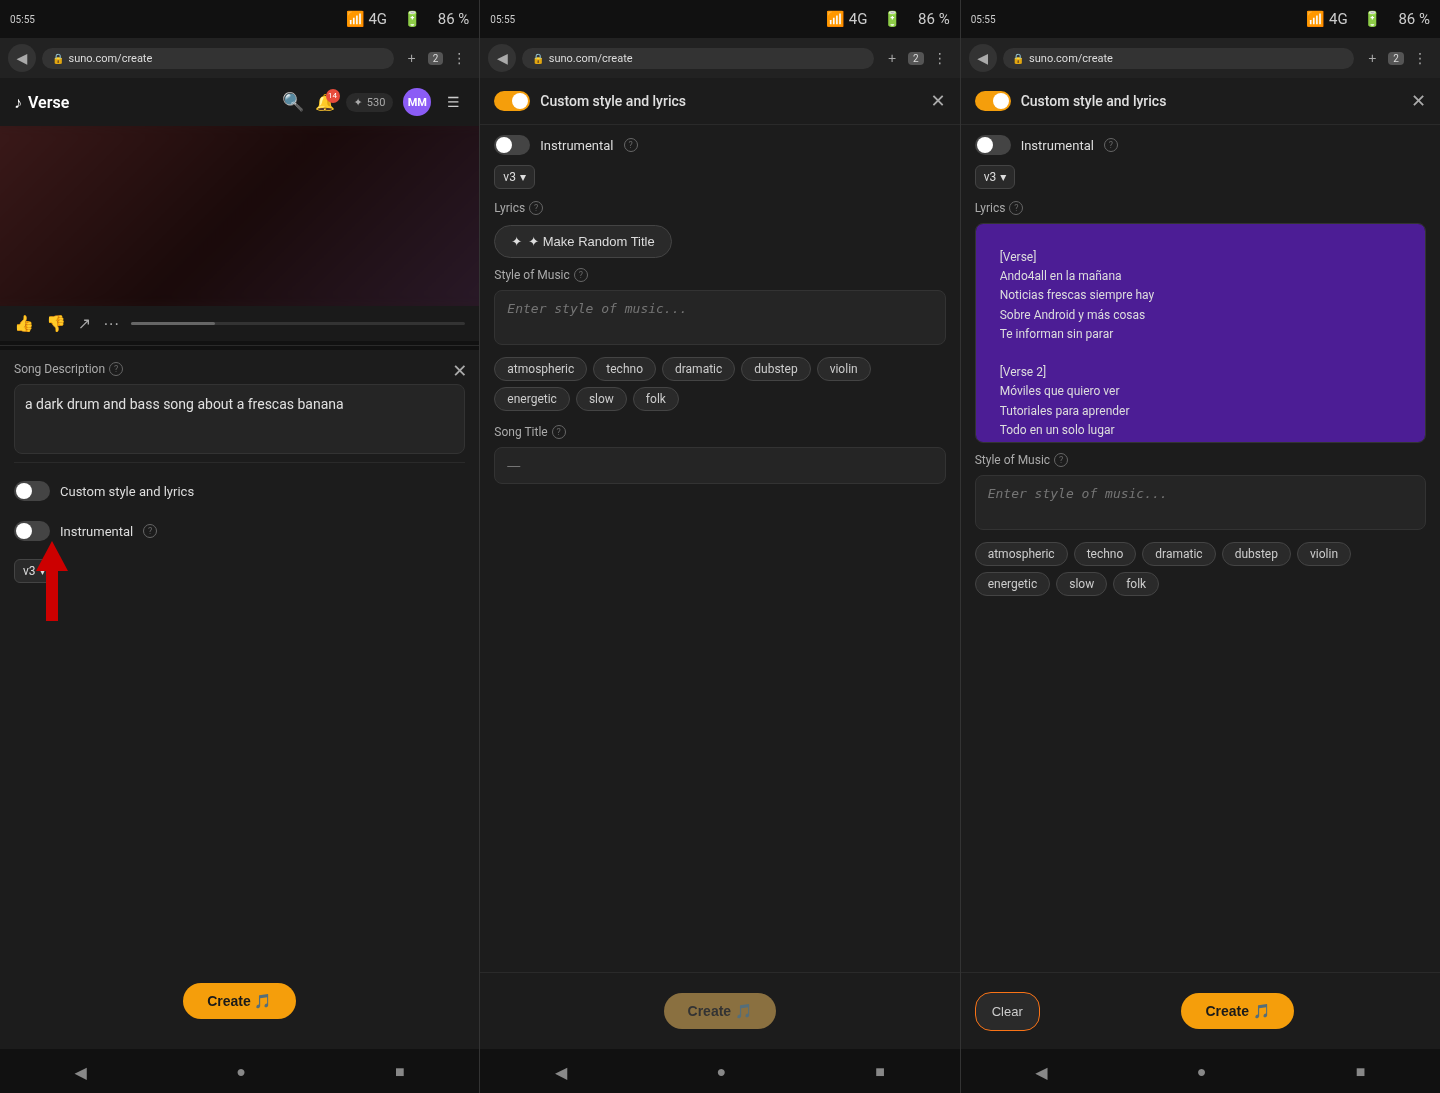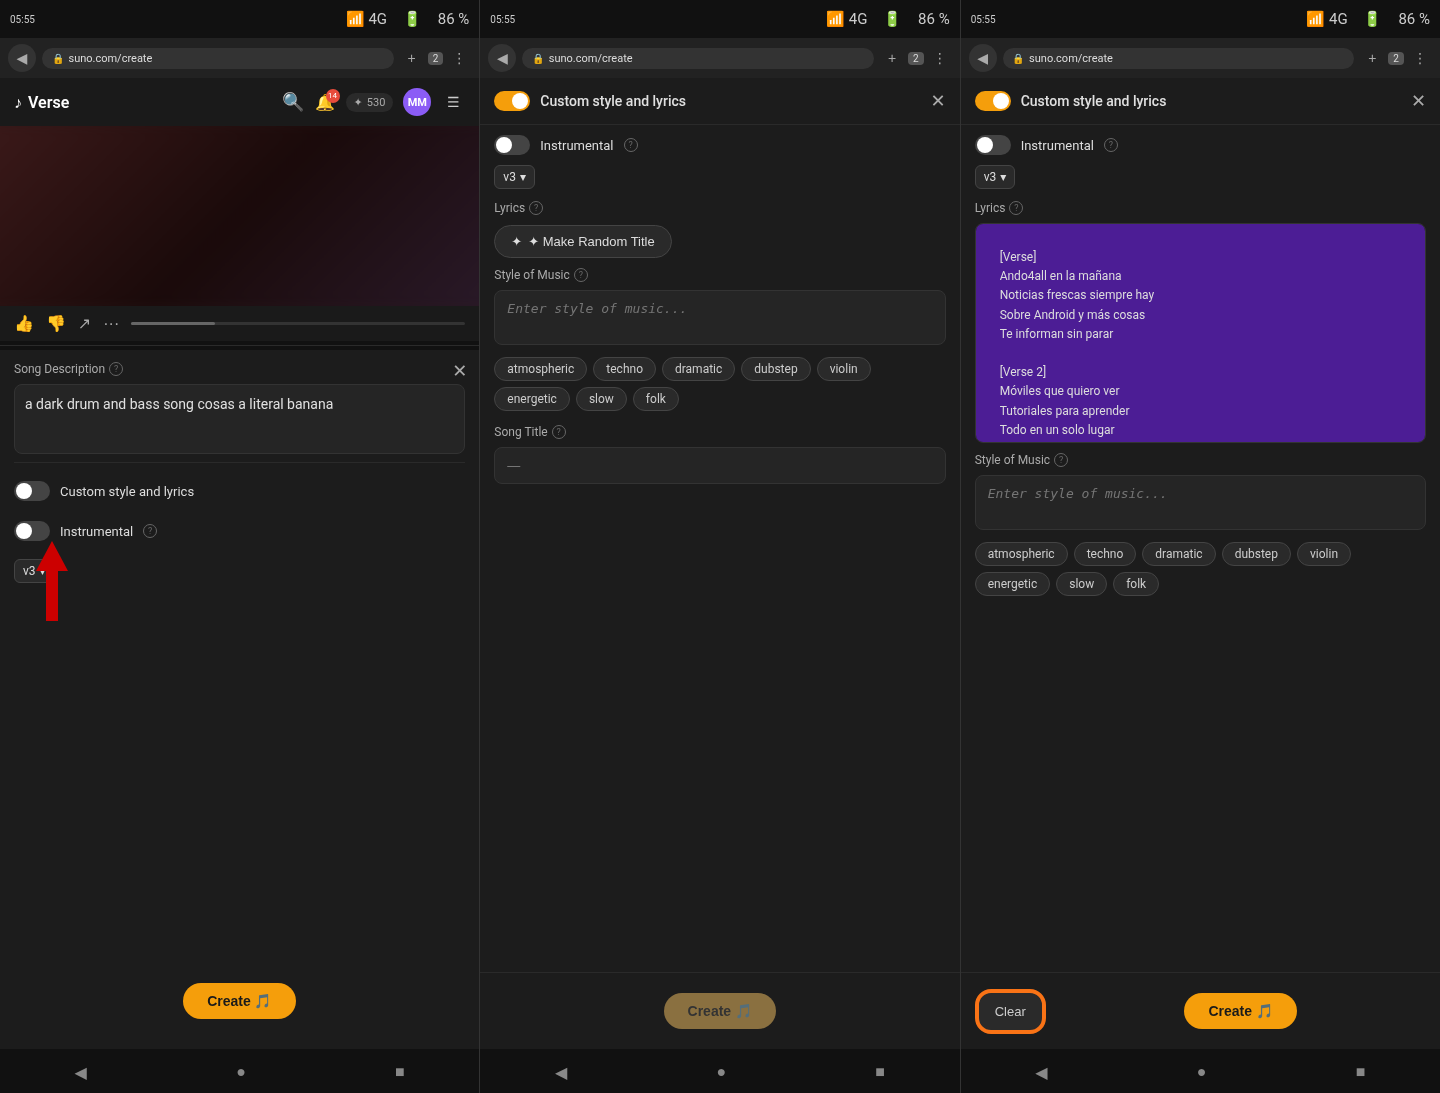--- a/index.html
+++ b/index.html
@@ -420,21 +420,21 @@
       padding: 10px 14px;
       display: flex;
       justify-content: flex-end;
       align-items: center;
       gap: 10px;
       border-top: 1px solid #2a2a2a;
     }
 
     .clear-btn {
       background: #2a2a2a;
-      border: 4px solid #f97316;
+      border: 1px solid #f97316;
       border-radius: 16px;
       padding: 11px 16px;
       color: #ccc;
       font-size: 13px;
       cursor: pointer;
     }
 
     
     .nav-bar {
       background: #111;
@@ -583,21 +583,21 @@
           <button style="position:absolute; right:12px; top:10px; background:none; border:none; color:#aaa; font-size:18px; cursor:pointer;">✕</button>
 
           <div class="section-label">
             <span>Song Description</span>
             <div class="help-icon">
                 <span>?</span>
               </div>
           </div>
 
           <div class="desc-textarea">
-            <span>a dark drum and bass song cosas a literal banana</span>
+            <span>a dark drum and bass song about a frescas banana</span>
           </div>
 
           <div class="section-divider" style="margin:8px 0;"></div>
 
           <div class="toggle-row">
             <div class="toggle-switch off">
               <div class="toggle-knob"></div>
             </div>
             <span class="toggle-label">Custom style and lyrics</span>
           </div>

